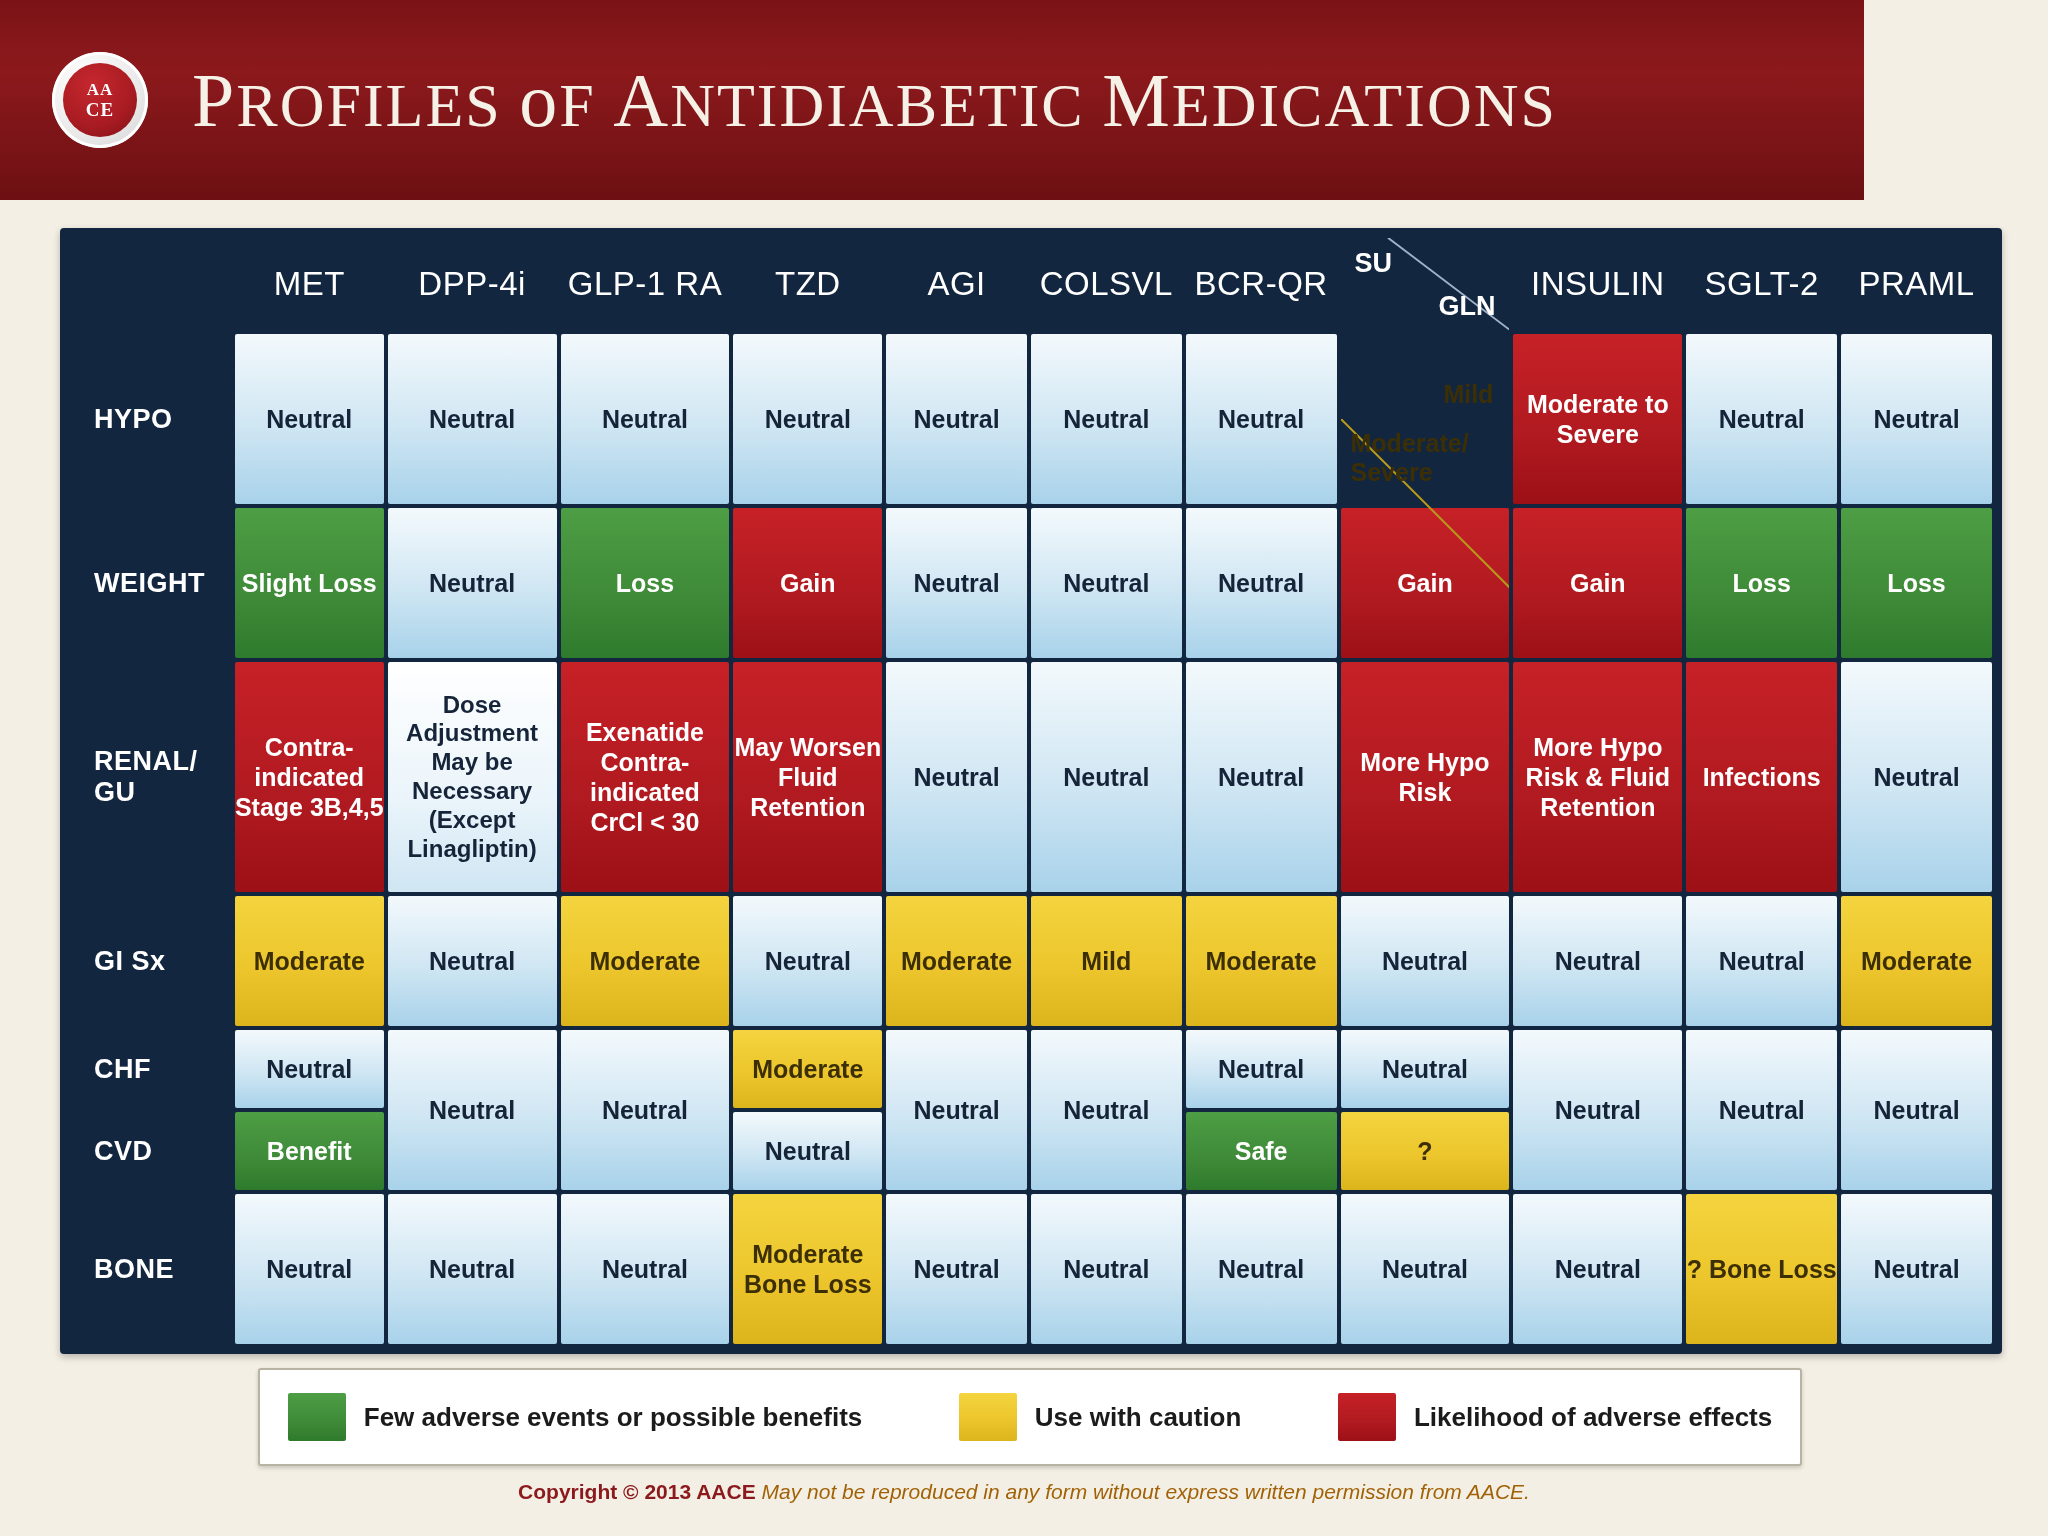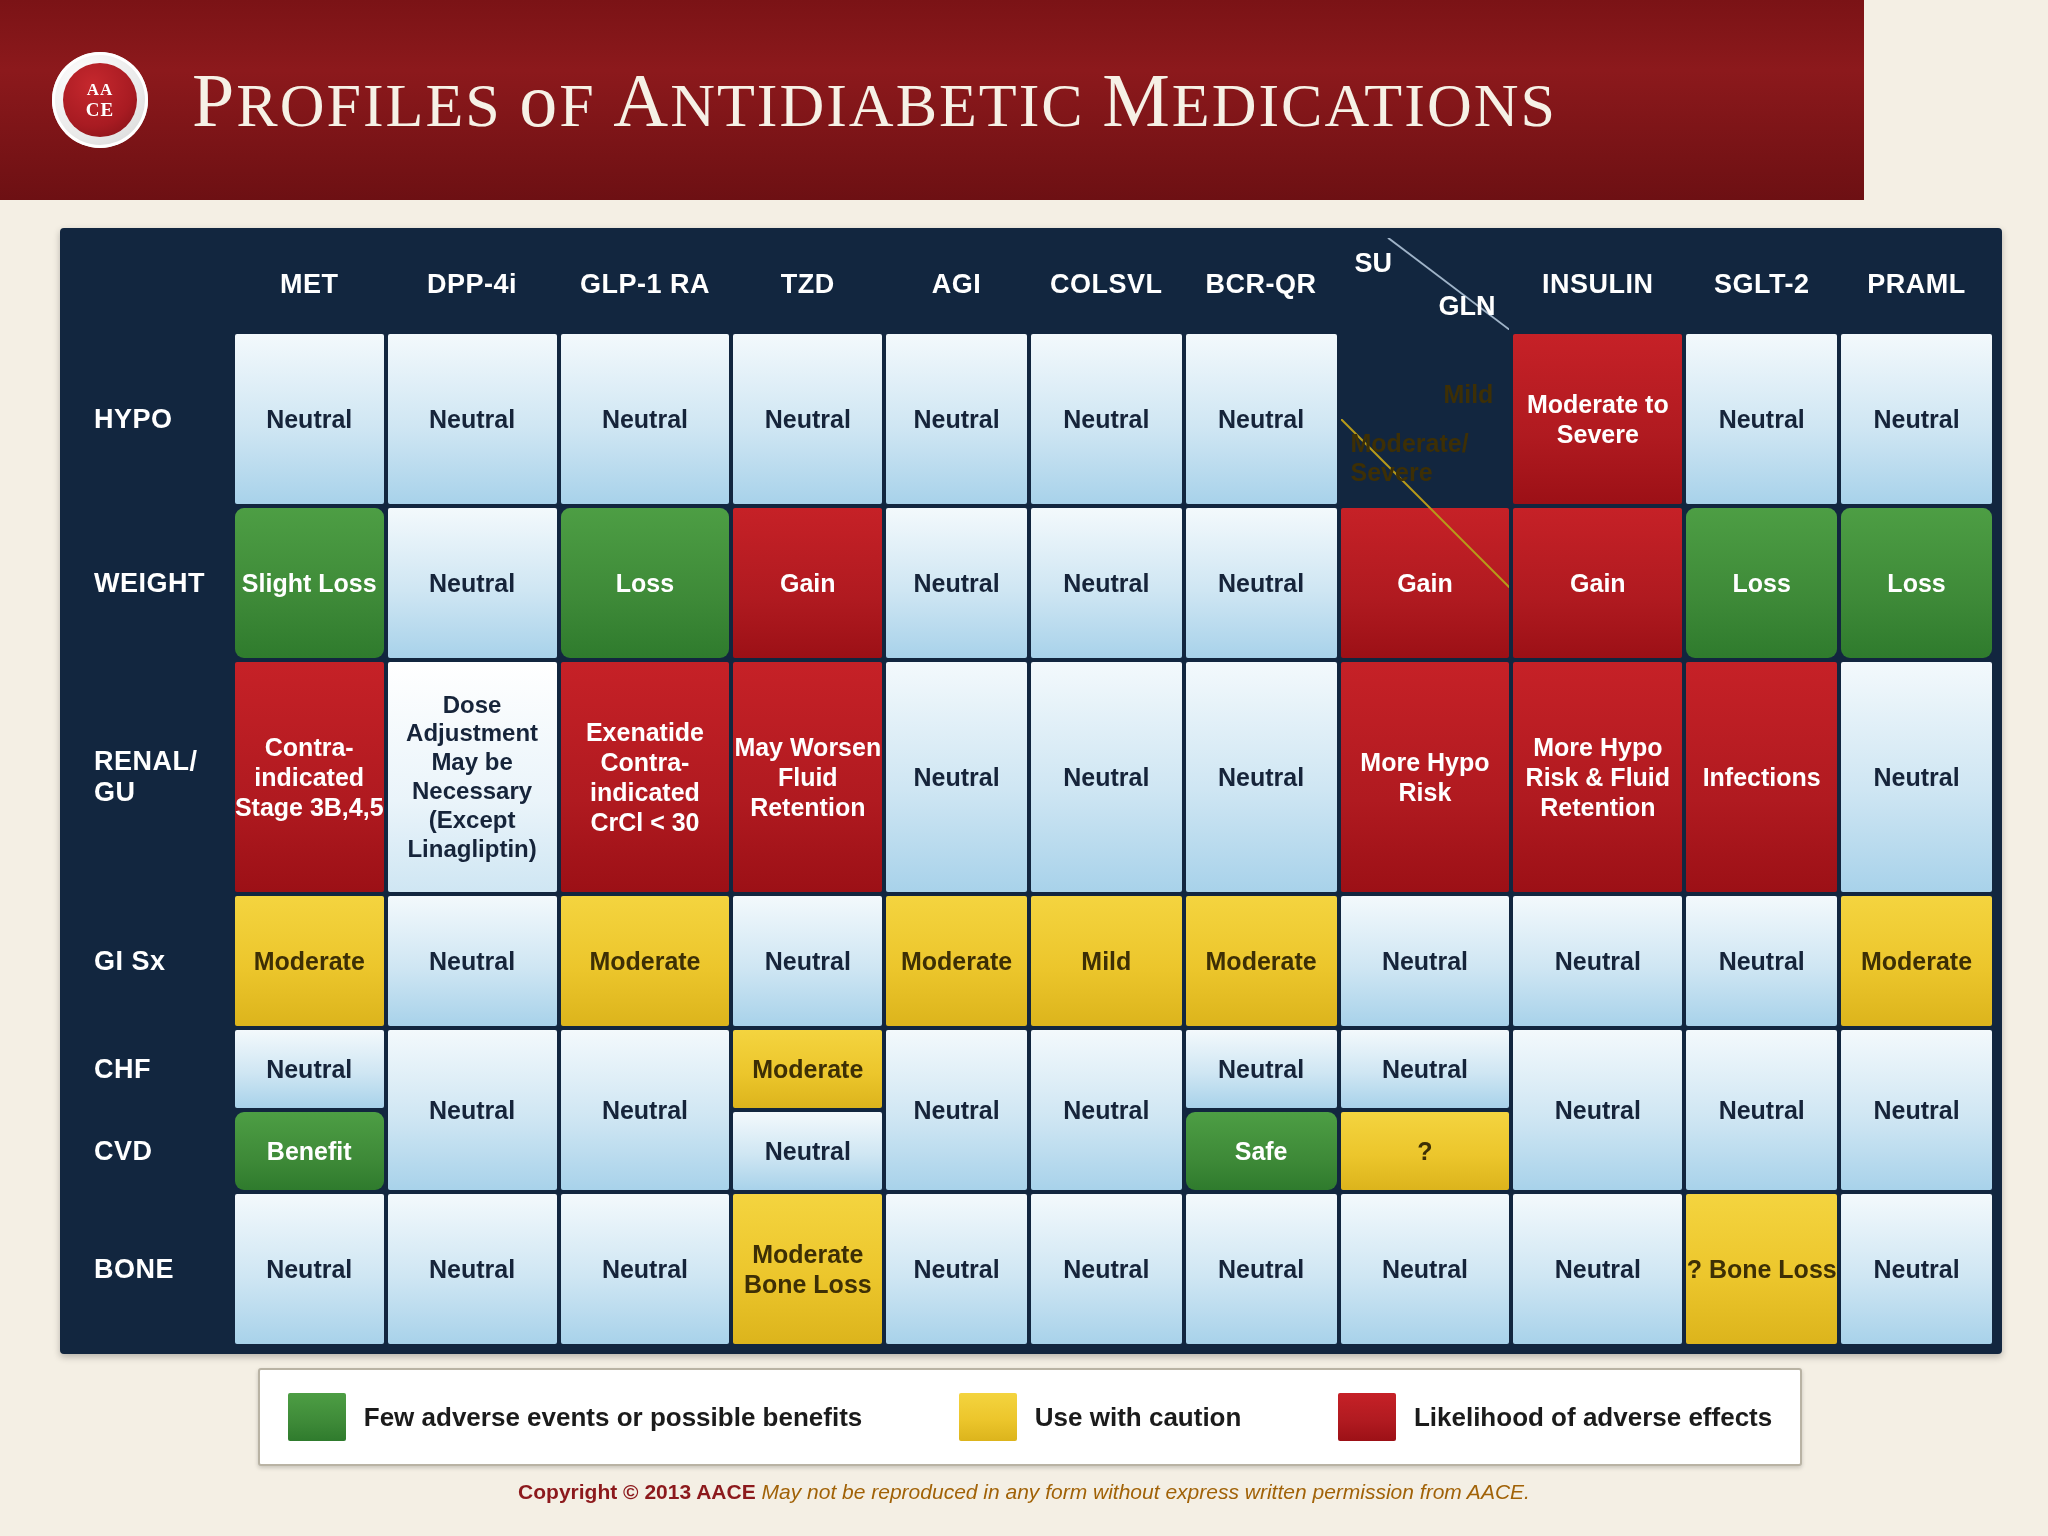--- a/index.html
+++ b/index.html
@@ -47,33 +47,33 @@
   .table-wrap{
     position:absolute;left:60px;top:228px;width:1930px;
     background:#12263f;
     border:6px solid #12263f;
     border-radius:4px;
     box-shadow:0 3px 7px rgba(0,0,0,.25);
   }
   table{border-collapse:separate;border-spacing:4px;width:100%;table-layout:fixed;}
   td,th{padding:0;}
   .hcell{
-    background:#12263f;color:#ffffff;font-size:27px;font-weight:bold;
+    background:#12263f;color:#ffffff;font-size:33px;font-weight:normal;
     text-align:center;height:92px;vertical-align:middle;letter-spacing:.5px;
   }
   .rowhead{
     background:#12263f;color:#ffffff;font-size:27px;font-weight:bold;
     text-align:left;padding-left:24px;vertical-align:middle;letter-spacing:.5px;
   }
   .cell{
     text-align:center;vertical-align:middle;font-size:25px;font-weight:bold;
     line-height:1.2;border-radius:2px;
   }
   .neutral{background:linear-gradient(180deg,#f3f9fc 0%,#cfe6f3 55%,#a8d2ea 100%);color:#16243a;}
-  .green{background:linear-gradient(180deg,#4d9e44 0%,#3e8a38 60%,#2f7b2d 100%);color:#ffffff;border-radius:9px;}
+  .green{background:linear-gradient(180deg,#4d9e44 0%,#3e8a38 60%,#2f7b2d 100%);color:#ffffff;}
   .yellow{background:linear-gradient(180deg,#f4d43f 0%,#ecc62c 55%,#dcb41c 100%);color:#3d2f05;}
   .red{background:linear-gradient(180deg,#c62127 0%,#b01a20 60%,#9c1016 100%);color:#ffffff;}
   .white-blue{background:linear-gradient(180deg,#ffffff 0%,#eaf4fa 60%,#cfe6f3 100%);color:#16243a;}
 
   
   .split-head{
     position:relative;background:#12263f;color:#fff;height:92px;
   }
   .split-head .su{position:absolute;left:14px;top:10px;font-size:27px;font-weight:bold;}
   .split-head .gln{position:absolute;right:14px;bottom:8px;font-size:27px;font-weight:bold;text-align:right;}

